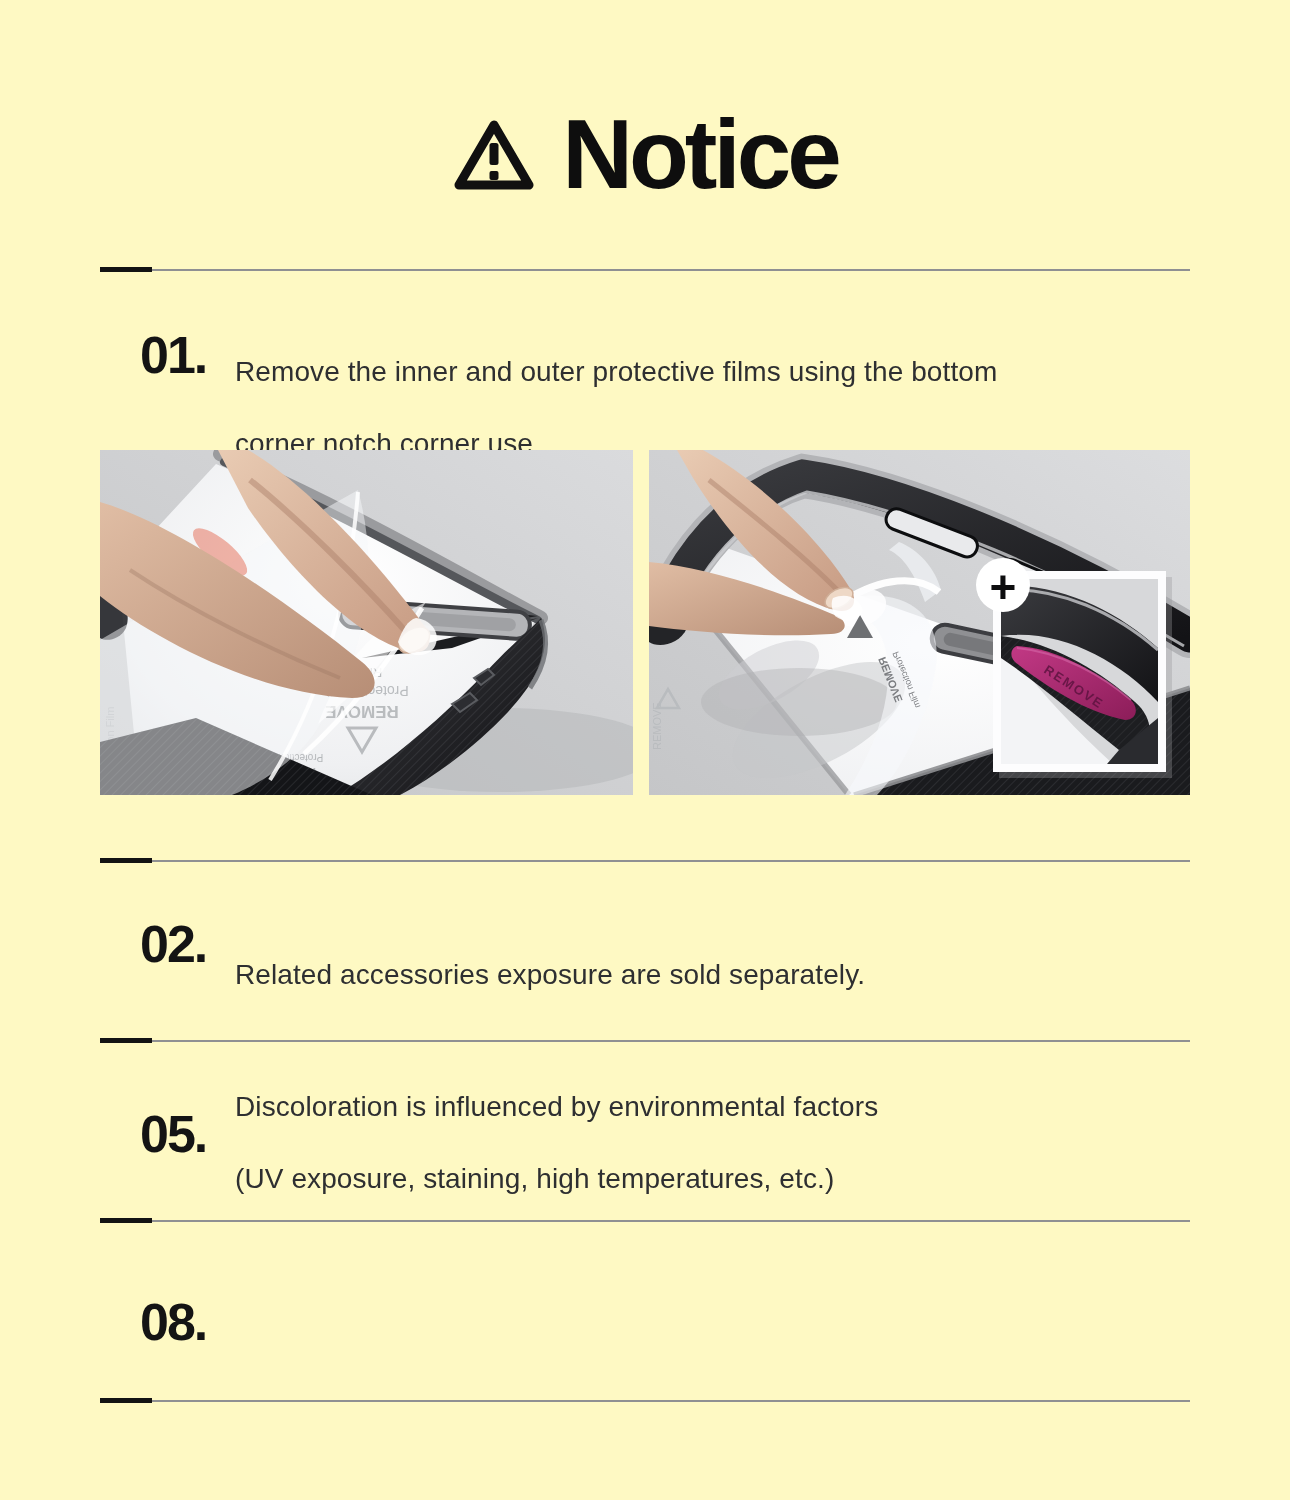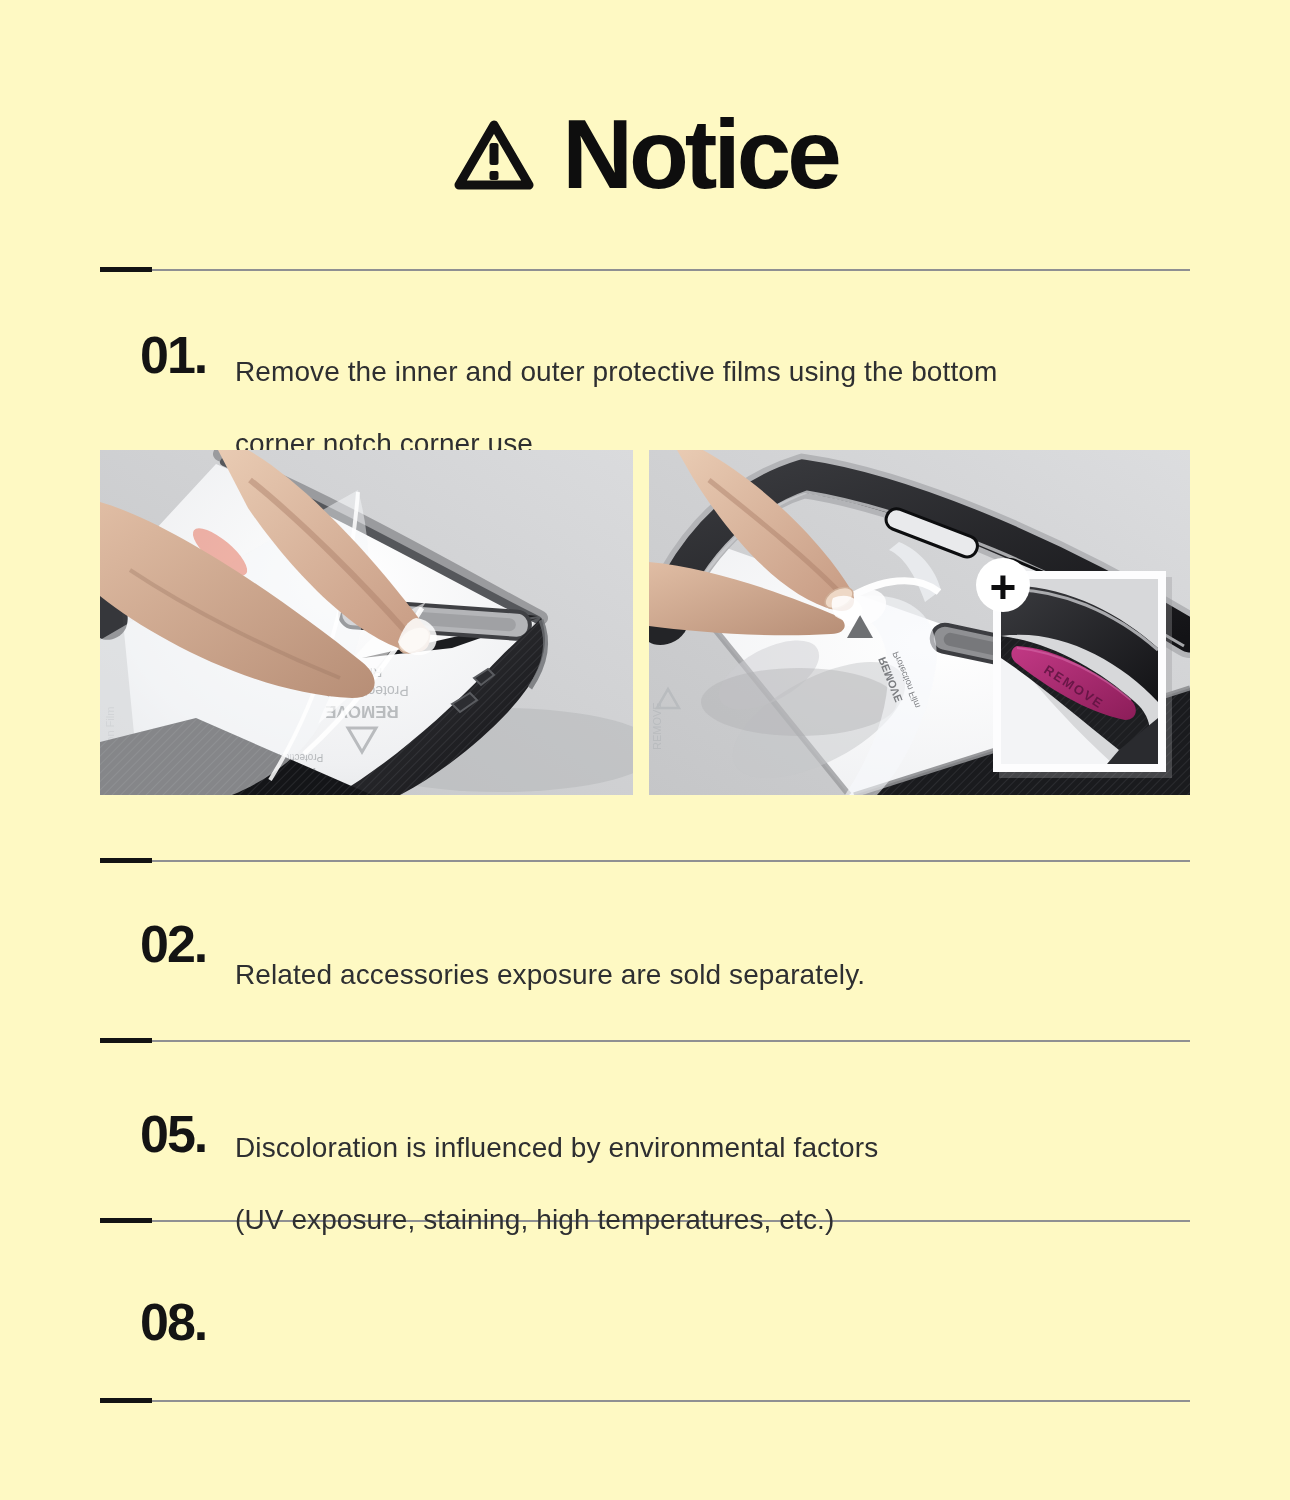--- a/index.html
+++ b/index.html
@@ -276,20 +276,20 @@
     </g>
   </svg>
 
   <div class="num" style="top:918px">02.</div>
   <div class="sec-text" style="top:925px">
     <div>Related accessories exposure are sold separately.</div>
     <div></div>
   </div>
 
   <div class="num" style="top:1108px">05.</div>
-  <div class="sec-text" style="top:1098px">
+  <div class="sec-text" style="top:1057px">
     <div>Discoloration is influenced by environmental factors</div>
     <div>(UV exposure, staining, high temperatures, etc.)</div>
   </div>
 
   <div class="num" style="top:1296px">08.</div>
 
 </div>
 
 </body></html>

